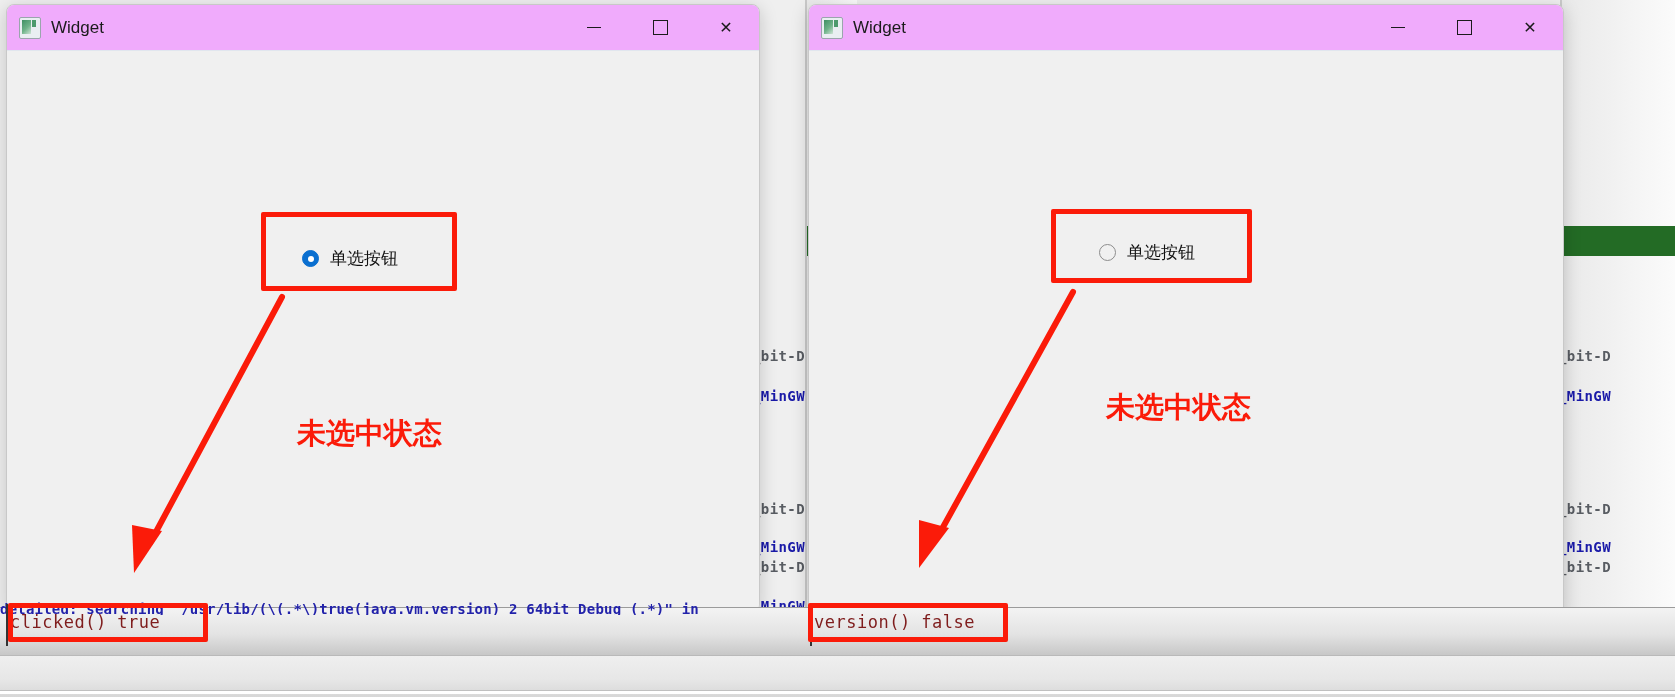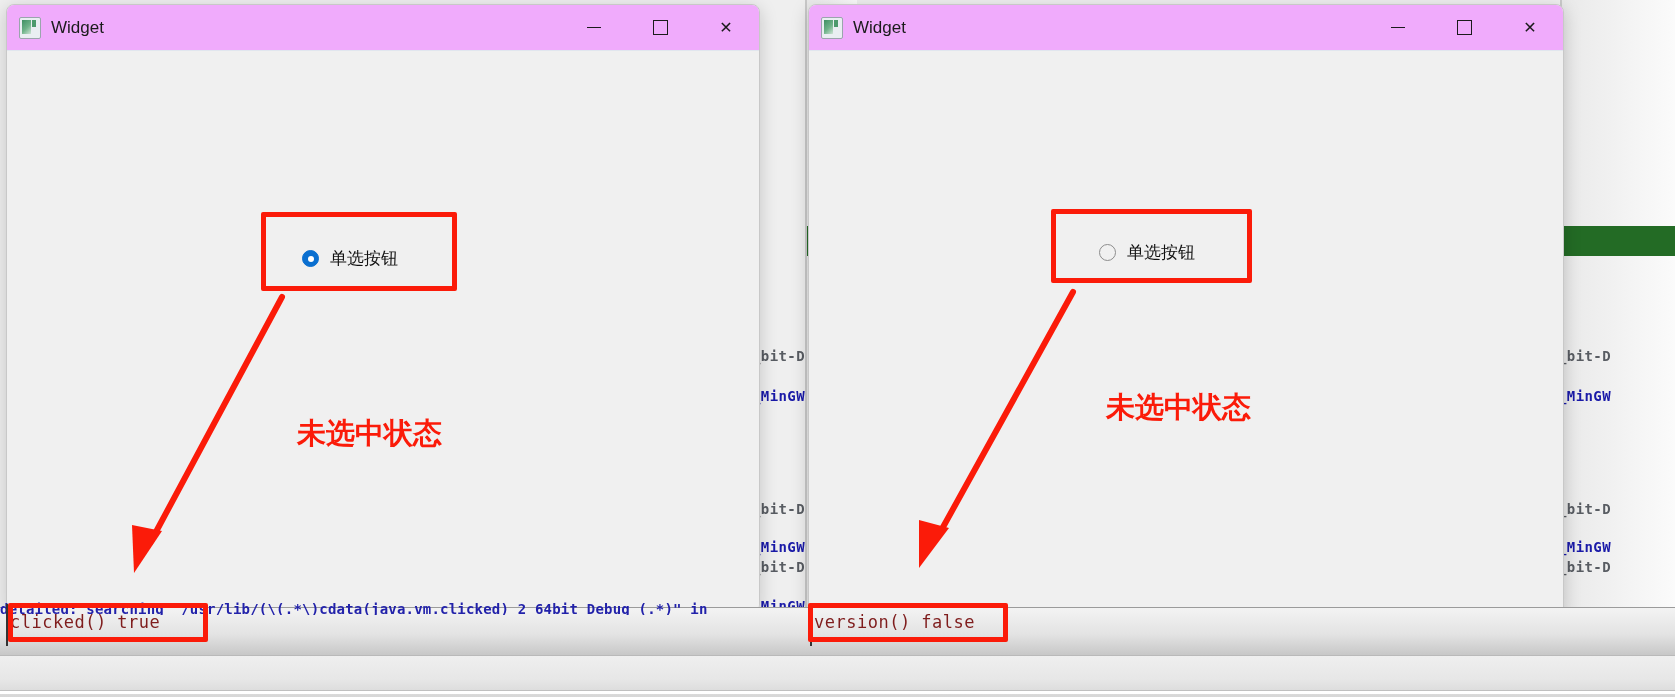--- a/index.html
+++ b/index.html
@@ -377,21 +377,21 @@
     </div>
     <div class="win-body">
       <div class="radio-row right-pos">
         <span class="radio-dot unchecked"></span>
         <span class="radio-label">单选按钮</span>
       </div>
     </div>
   </div>
 
   <div class="console-band"></div>
-  <div class="console-line-top">detailed: searching "/usr/lib/(\(.*\)cdata(java.vm.clicked)_2_64bit_Debug_(.*)" in</div>
+  <div class="console-line-top">detailed: searching "/usr/lib/(\(.*\)true(java.vm.version)_2_64bit_Debug_(.*)" in</div>
   <div class="console-caret c1"></div>
   <div class="console-caret c2"></div>
   <div class="console-text t1">clicked() true</div>
   <div class="console-text t2">version() false</div>
 
   <div class="footer-strip"></div>
   <div class="footer-bottom-rule"></div>
 
   <div class="anno-box radio-left"></div>
   <div class="anno-box radio-right"></div>

